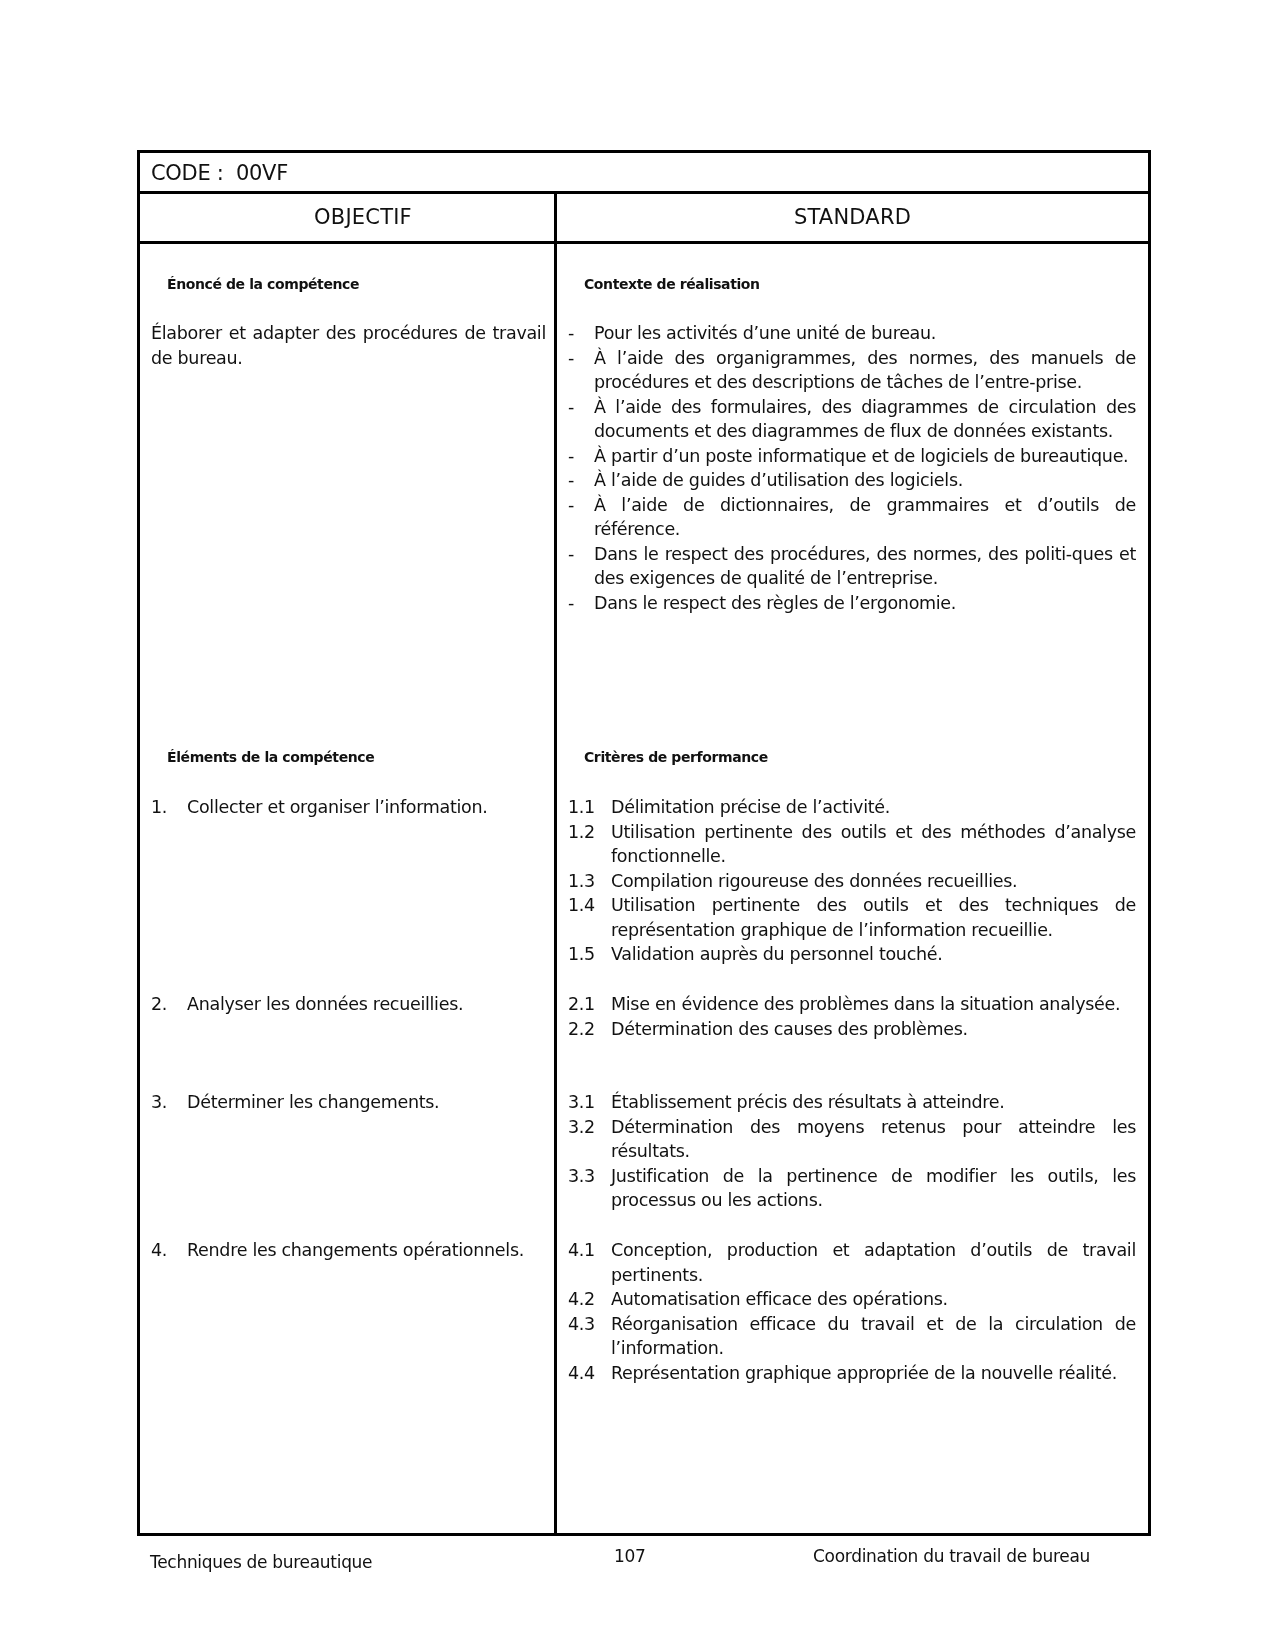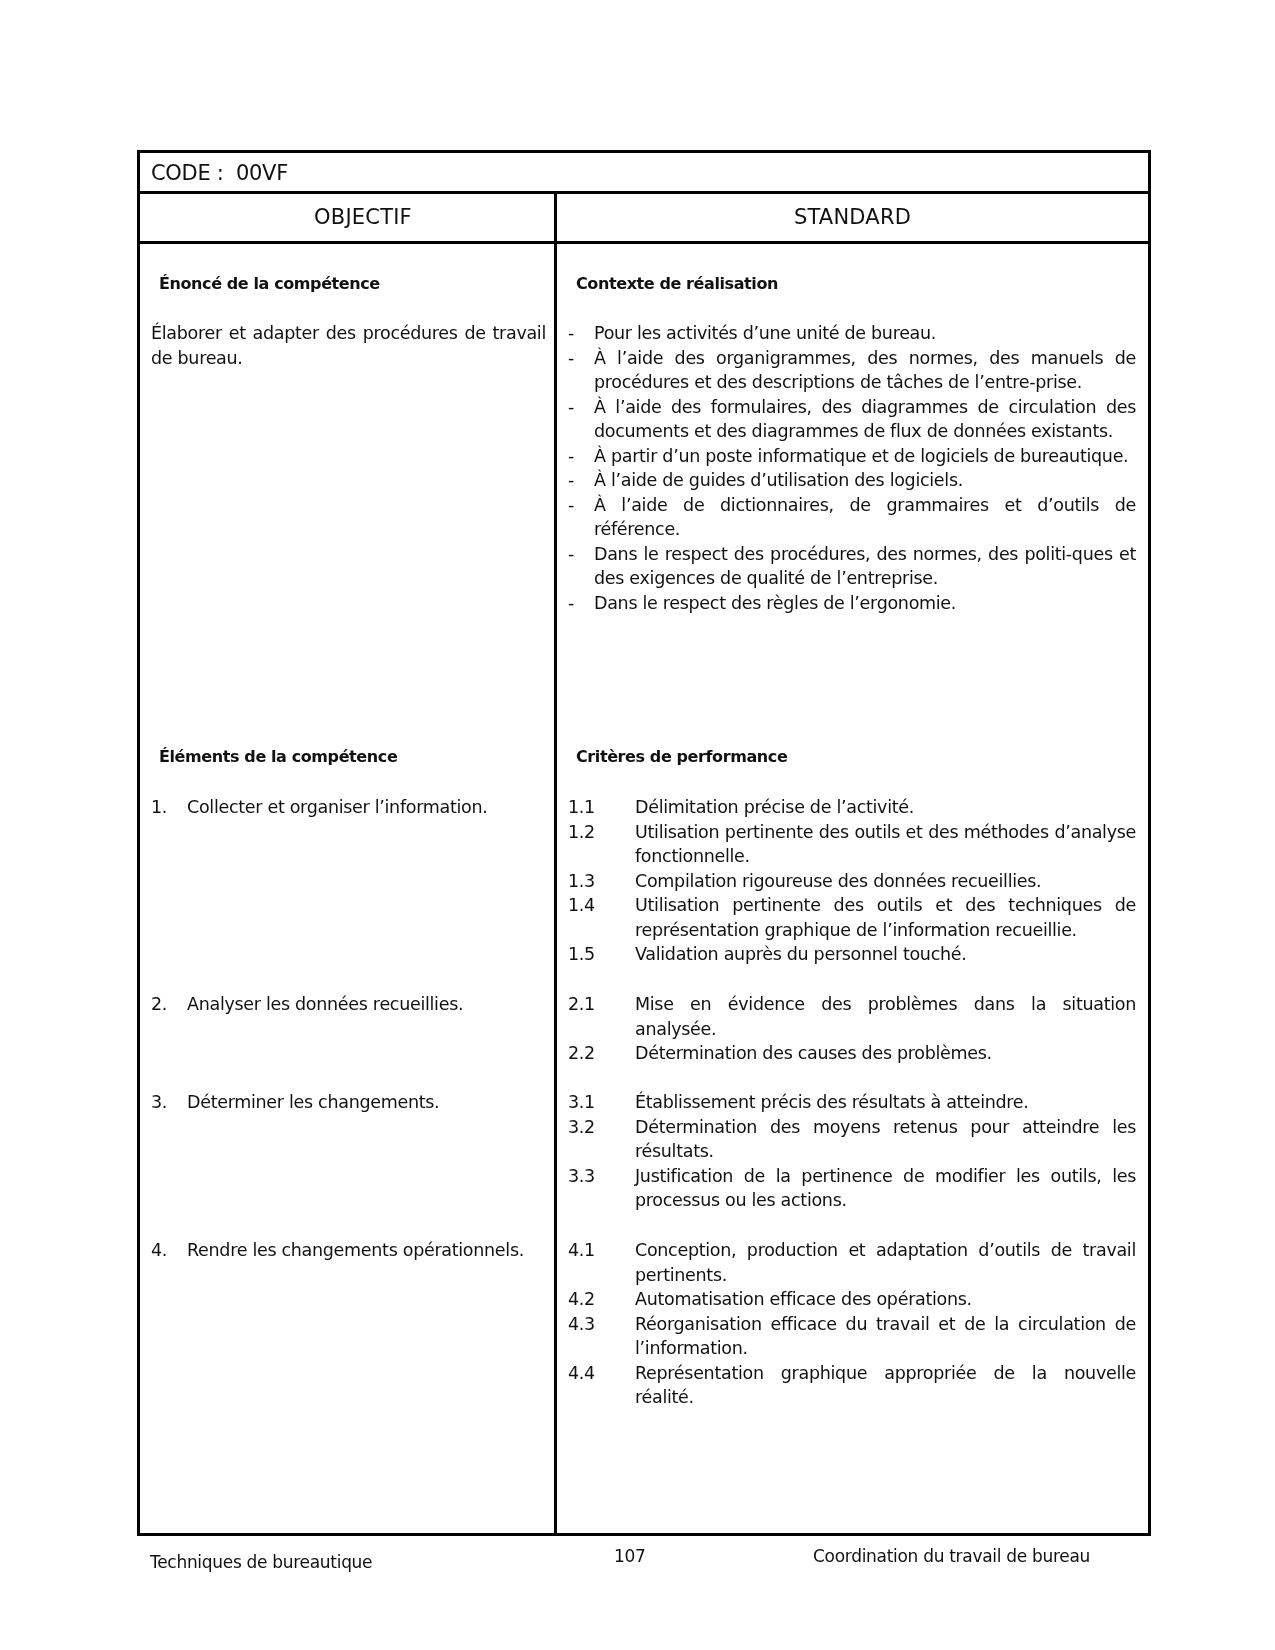--- a/index.html
+++ b/index.html
@@ -29,34 +29,34 @@
   .col-divider {
     position: absolute; left: 414px; top: 41px; bottom: 0; width: 3px; background: #000;
   }
   .col {
     position: absolute; top: 91px; bottom: 0;
     font-size: 17.5px; line-height: 24.5px;
   }
   .col-left { left: 11px; width: 395px; }
   .col-right { left: 428px; width: 568px; }
   .section-title {
-    position: absolute; left: 8px; font-weight: bold; font-size: 16px;
+    position: absolute; left: 16px; font-weight: bold; font-size: 14px;
     font-family: "DejaVu Sans", sans-serif; letter-spacing: -0.4px;
   }
   .para { position: absolute; left: 0; right: 0; text-align: justify; letter-spacing: -0.3px; }
   .elem {
     position: absolute; left: 0; right: 0; display: flex; letter-spacing: -0.3px;
   }
   .elem .num { width: 36px; flex: none; }
   .dash-list { position: absolute; left: 0; right: 0; margin: 0; padding: 0; list-style: none; }
   .dash-list li { display: flex; letter-spacing: -0.3px; }
   .dash-list .bullet { width: 26px; flex: none; }
   .dash-list .txt { flex: 1; text-align: justify; }
   .crit-list { position: absolute; left: 0; right: 0; margin: 0; padding: 0; list-style: none; }
-  .crit-list li { display: flex; letter-spacing: -0.3px; gap: 24px; }
+  .crit-list li { display: flex; letter-spacing: -0.3px; }
   .crit-list .cnum { width: 43px; flex: none; }
   .crit-list .txt { flex: 1; text-align: justify; }
   .footer {
     position: absolute; top: 1544px; font-size: 17px; line-height: 24px; letter-spacing: -0.3px;
   }
   .footer-left { left: 150px; margin-top: 6px; }
   .footer-center { left: 614px; text-align: center; }
   .footer-right { left: 813px; }
 </style>
 </head>

